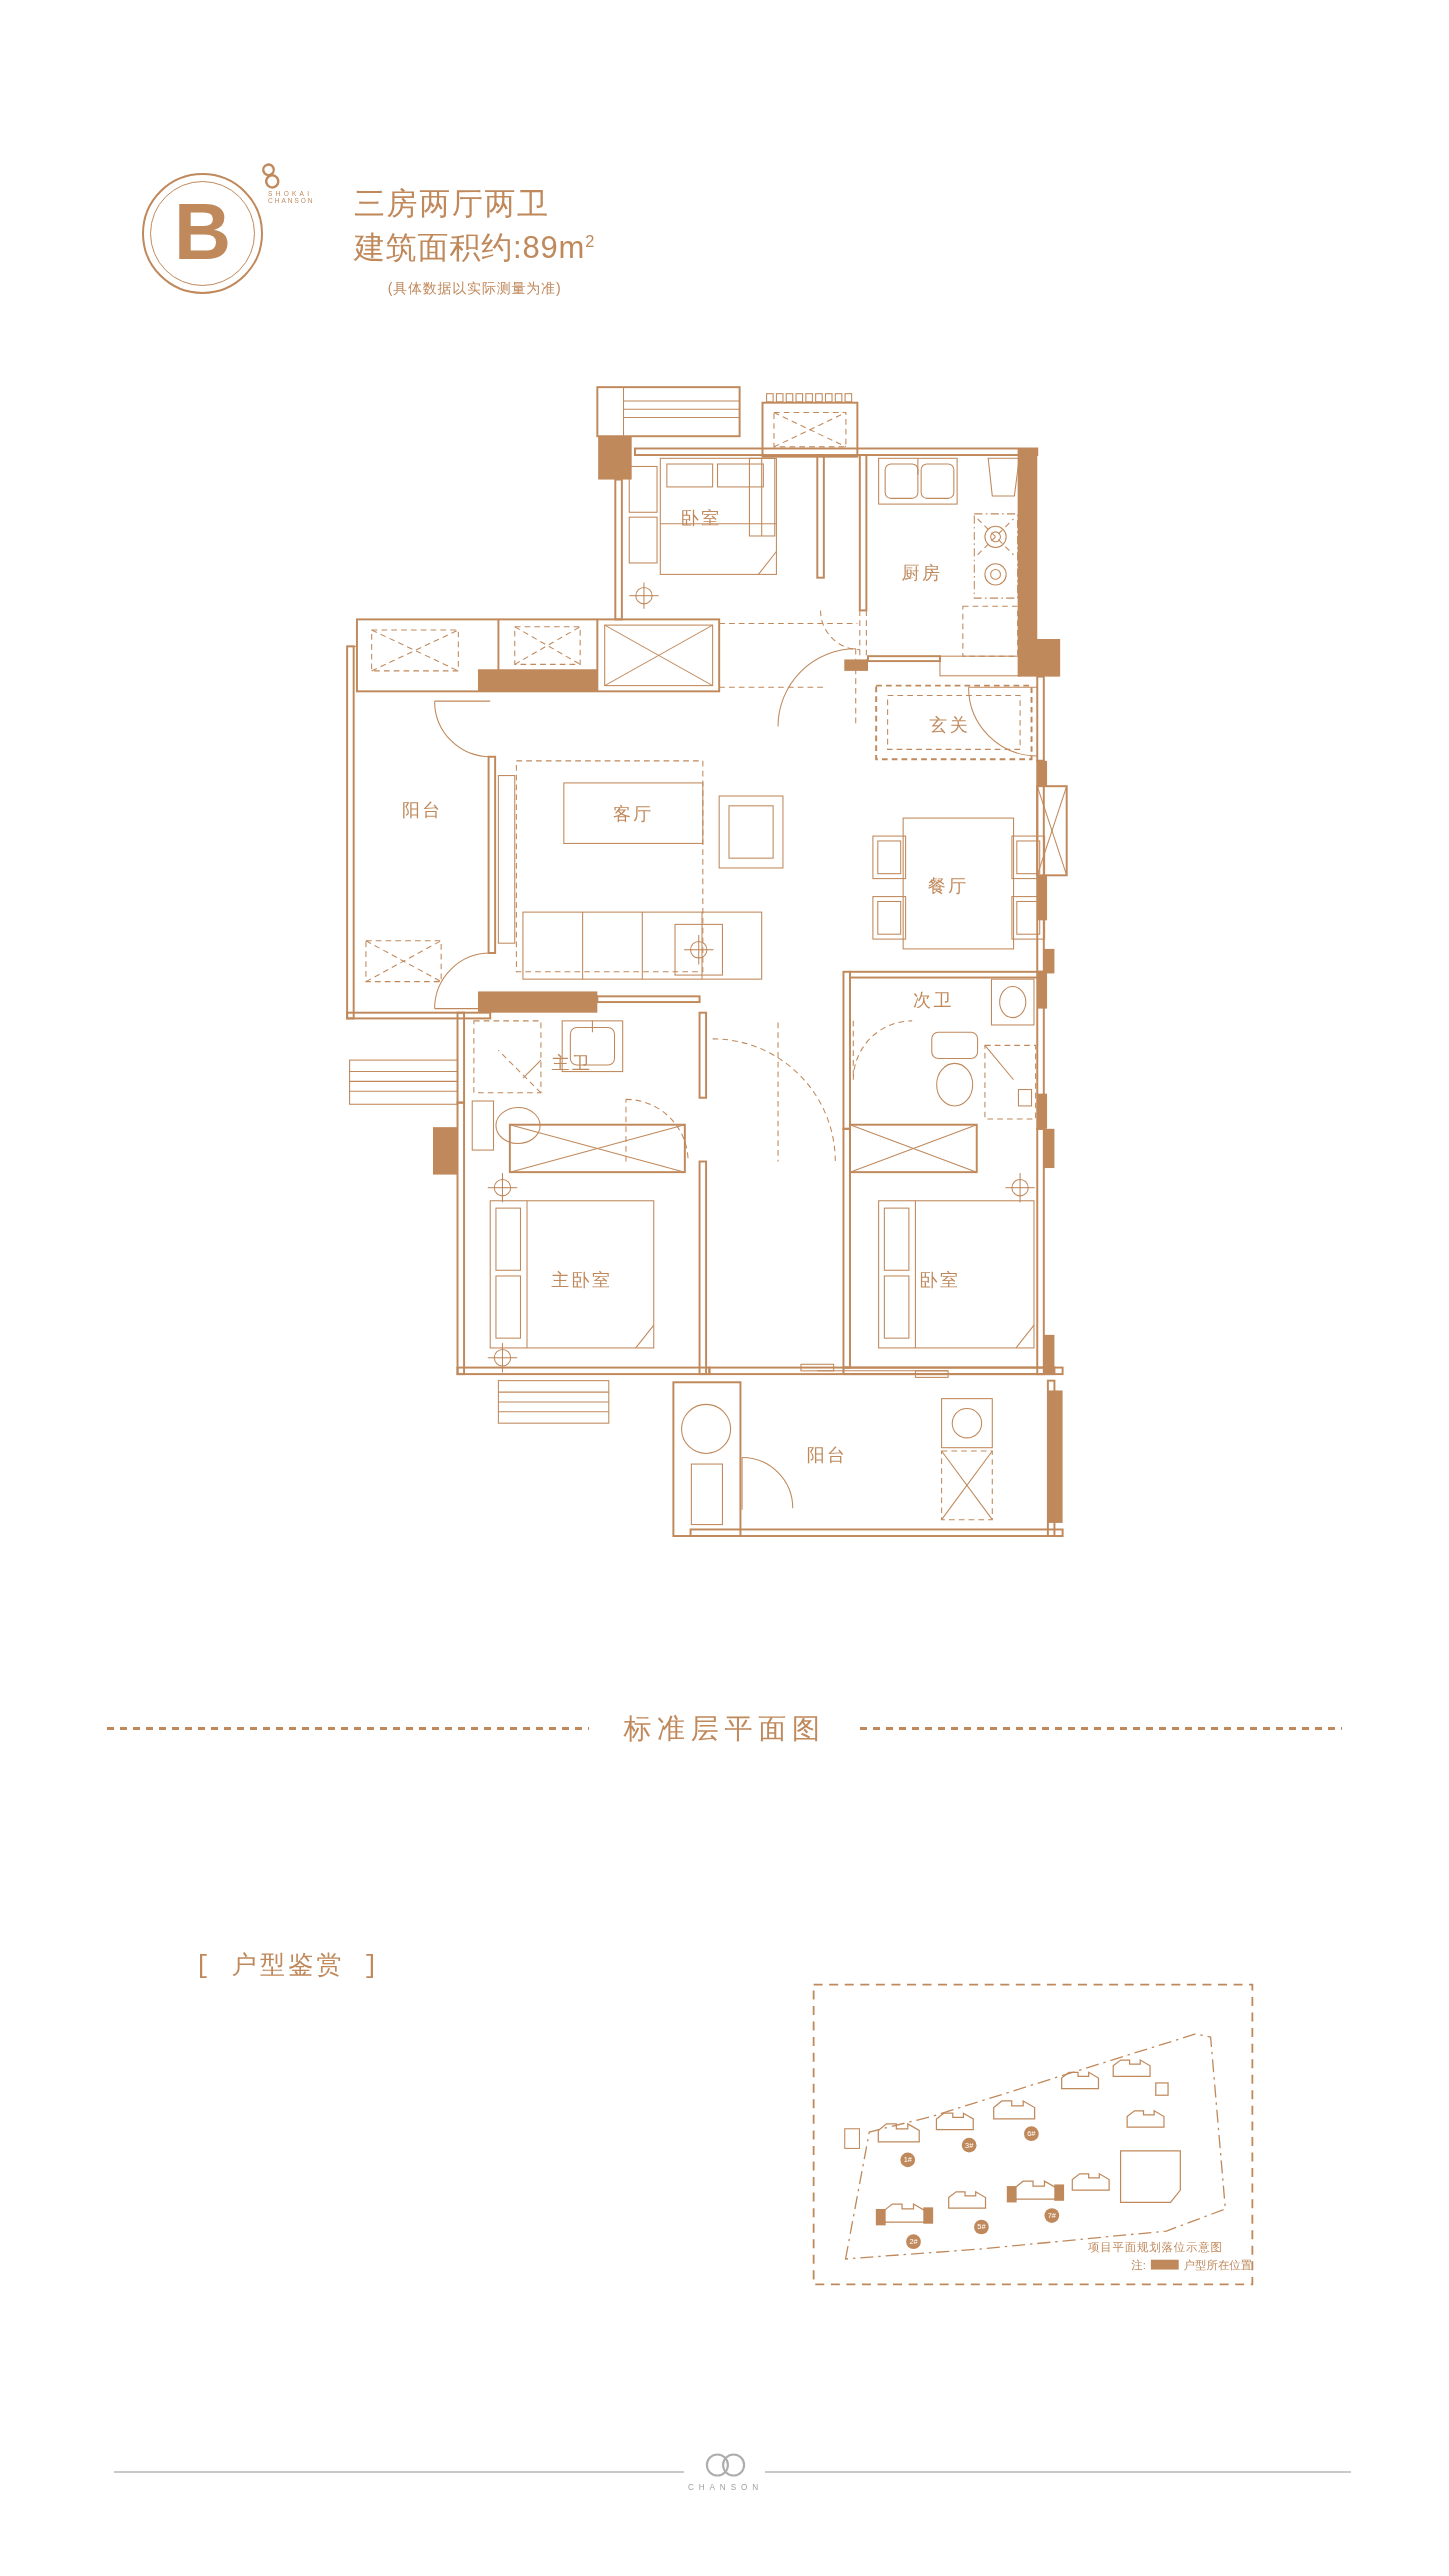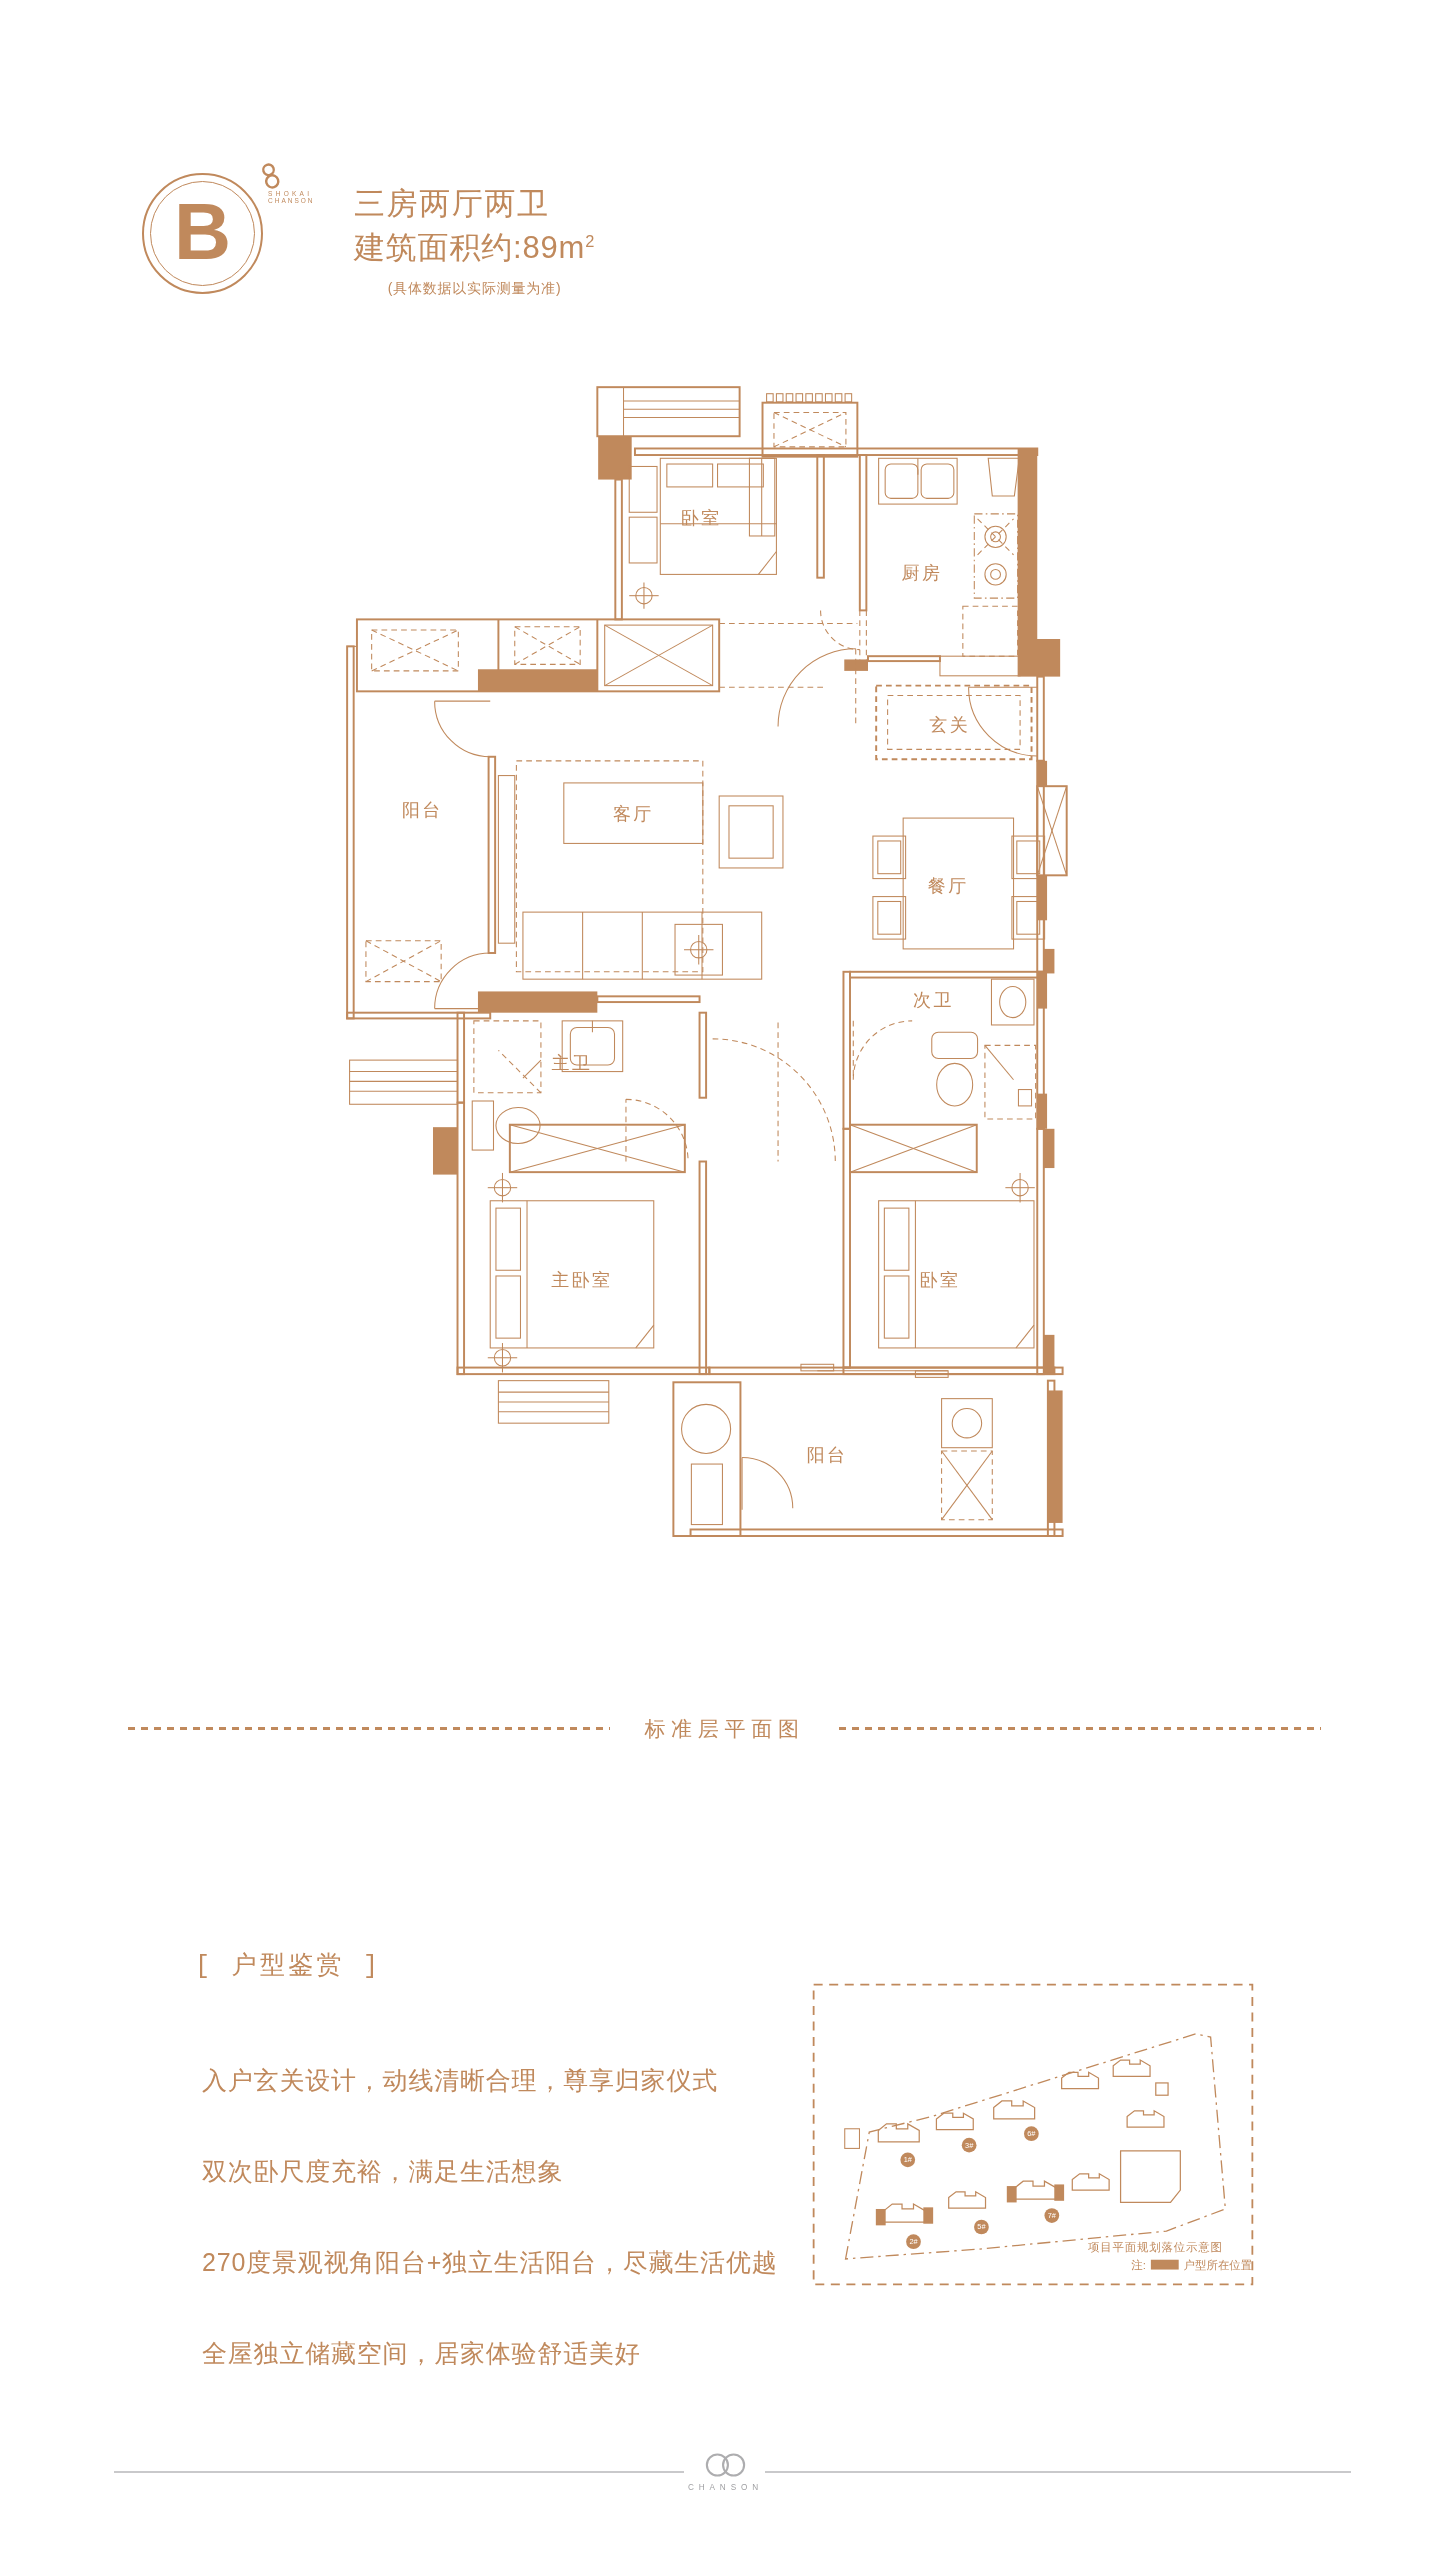--- a/index.html
+++ b/index.html
@@ -30,21 +30,21 @@
   svg .w{stroke:var(--tan);stroke-width:2.4;fill:none;}
   svg .t{stroke:var(--tan);stroke-width:1.3;fill:none;}
   svg .d{stroke-dasharray:7 5;}
   svg .dd{stroke-dasharray:10 4 2 4;}
   svg .f{fill:var(--tan);stroke:none;}
   svg text.rl{fill:var(--tan);font-size:22px;letter-spacing:3px;font-family:"Liberation Sans","DejaVu Sans",sans-serif;text-anchor:middle;}
 
   
   .divider{position:absolute;left:0;top:1712px;width:1449px;height:33px;display:flex;align-items:center;justify-content:center;}
   .divider .dash{height:2.5px;width:482px;background:repeating-linear-gradient(90deg,var(--tan) 0 7.4px,transparent 7.4px 13px);}
-  .divider .dlabel{color:var(--tan);font-size:21px;letter-spacing:5.7px;margin:0 34px;white-space:nowrap;}
+  .divider .dlabel{color:var(--tan);font-size:28px;letter-spacing:5.7px;margin:0 34px;white-space:nowrap;}
 
   
   .features-head{position:absolute;left:195px;top:1948px;color:var(--tan);font-size:25px;letter-spacing:3.3px;font-weight:500;font-family:Liberation Mono, monospace;}
   .features{position:absolute;left:202px;top:2064px;color:var(--tan);}
   .features p{font-size:25px;letter-spacing:0.8px;margin-bottom:58px;white-space:nowrap;}
 
   
   .siteplan{position:absolute;left:812px;top:1983px;width:442px;height:303px;}
   .siteplan svg text{font-family:"Liberation Sans","DejaVu Sans",sans-serif;}
   .sp-caption{fill:var(--tan);font-size:14px;letter-spacing:1px;text-anchor:end;}
@@ -371,26 +371,20 @@
   </svg>
   </div>
 
   <div class="divider">
     <div class="dash"></div>
     <div class="dlabel">标准层平面图</div>
     <div class="dash"></div>
   </div>
 
   <div class="features-head">[ 户型鉴赏 ]</div>
-  <div class="features">
-    <p>入户玄关设计，动线清晰合理，尊享归家仪式</p>
-    <p>双次卧尺度充裕，满足生活想象</p>
-    <p>270度景观视角阳台+独立生活阳台，尽藏生活优越</p>
-    <p>全屋独立储藏空间，居家体验舒适美好</p>
-  </div>
 
   <div class="siteplan">
     <svg width="442" height="303" viewBox="0 0 540 370">
       <rect x="2" y="2" width="536" height="366" fill="none" stroke="#C0895C" stroke-width="2.2" stroke-dasharray="11 8"></rect>
       <polygon points="41,337 70,182 146,163 469,62 487,66 505,276 433,303 204,325" fill="none" stroke="#C0895C" stroke-width="1.6" stroke-dasharray="16 6 3 6"></polygon>
       <rect x="40" y="178" width="18" height="24" class="t"></rect>
 
       <g fill="none" stroke="#C0895C" stroke-width="1.5">
         <path d="M 81 180 l 10 -8 12 0 0 6 14 0 0 -6 14 8 0 14 -50 0 z"></path>
         <path d="M 152 166 l 9 -7 11 0 0 5 13 0 0 -5 12 7 0 13 -45 0 z"></path>

